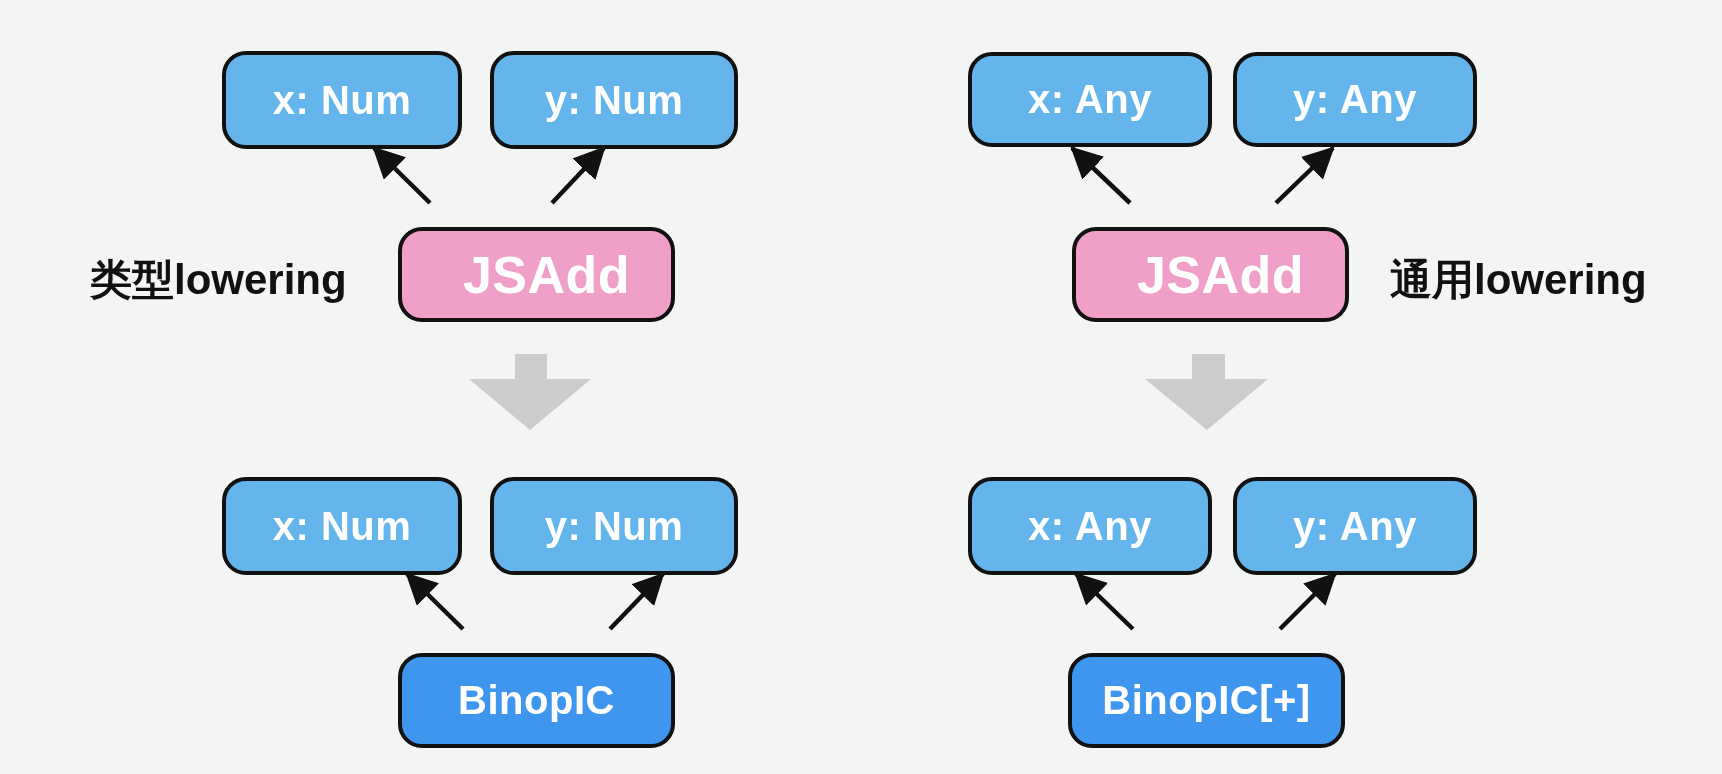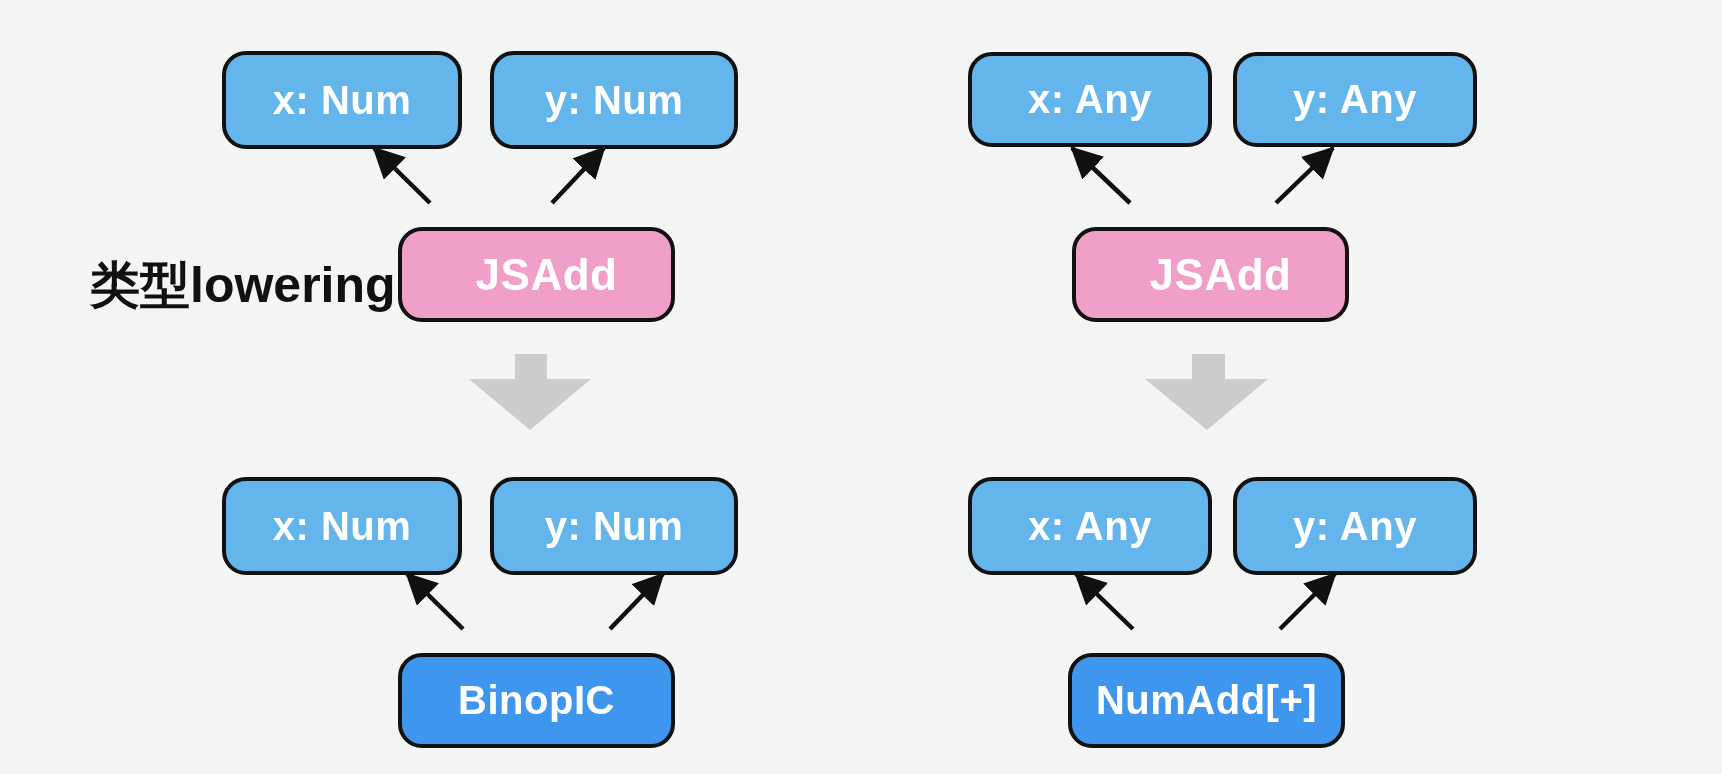--- a/index.html
+++ b/index.html
@@ -14,25 +14,25 @@
   #edges{position:absolute;left:0;top:0;width:1722px;height:774px;}
   .node{
     position:absolute;
     display:flex;align-items:center;justify-content:center;
     border:4px solid #111111;border-radius:24px;
     color:#ffffff;font-weight:bold;font-size:40px;
     box-sizing:border-box;
     letter-spacing:0.5px;
   }
   .operand{background:#64b5ec;margin-top:17px;}
-  .jsop{background:#f09fc9;font-size:44px;padding-left:20px;}
+  .jsop{background:#f09fc9;font-size:52px;padding-left:20px;}
   .lowered{background:#3f96ef;}
   .side-label{
     position:absolute;
-    color:#111111;font-weight:bold;font-size:50px;
+    color:#111111;font-weight:bold;font-size:42px;
     white-space:nowrap;
   }
   
   .l-op-x-top{left:222px;top:34px;width:240px;height:98px;}
   .l-op-y-top{left:490px;top:34px;width:248px;height:98px;}
   .l-jsadd  {left:398px;top:227px;width:277px;height:95px;}
   .l-op-x-bot{left:222px;top:460px;width:240px;height:98px;}
   .l-op-y-bot{left:490px;top:460px;width:248px;height:98px;}
   .l-lowered{left:398px;top:653px;width:277px;height:95px;}
   .l-label{left:90px;top:252px;}
@@ -81,18 +81,19 @@
   <div class="node jsop l-jsadd">JSAdd</div>
   <div class="side-label l-label">类型lowering</div>
 
   <div class="node operand l-op-x-bot">x: Num</div>
   <div class="node operand l-op-y-bot">y: Num</div>
   <div class="node lowered l-lowered">BinopIC</div>
 
   <div class="node operand r-op-x-top">x: Any</div>
   <div class="node operand r-op-y-top">y: Any</div>
   <div class="node jsop r-jsadd">JSAdd</div>
+  <div class="side-label r-label">通用lowering</div>
 
   <div class="node operand r-op-x-bot">x: Any</div>
   <div class="node operand r-op-y-bot">y: Any</div>
-  <div class="node lowered r-lowered">NumAdd[+]</div>
+  <div class="node lowered r-lowered">BinopIC[+]</div>
 
 </div>
 
 </body></html>

